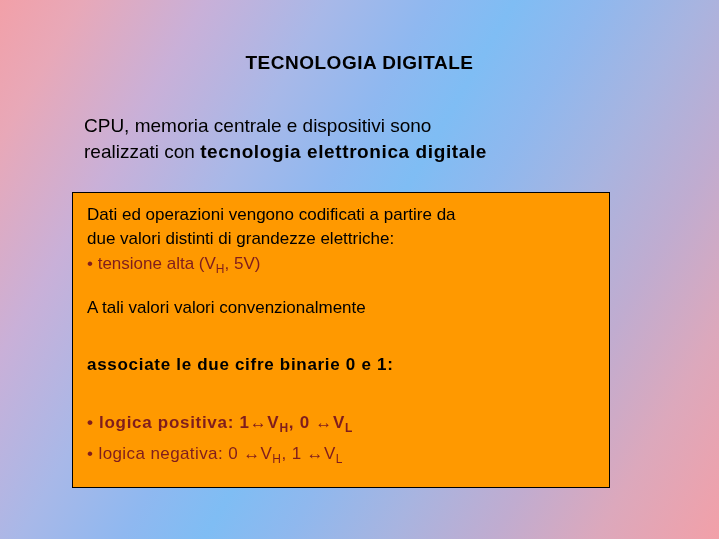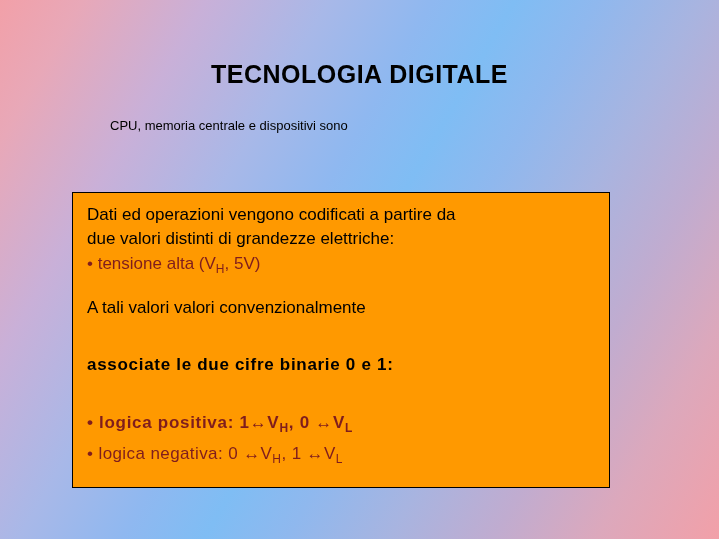--- a/index.html
+++ b/index.html
@@ -26,34 +26,34 @@
         #8fb8ee 58%,
         #a8b4e0 68%,
         #c0acd0 78%,
         #dca8bc 88%,
         #f2a0a8 100%);
     box-sizing: border-box;
   }
   #title {
     position: absolute;
     left: 0;
-    top: 60px;
+    top: 52px;
     width: 719px;
     text-align: center;
-    font-size: 25px;
+    font-size: 19px;
     font-weight: bold;
     letter-spacing: 0.5px;
     color: #000000;
   }
   #intro {
     position: absolute;
-    left: 110px;
+    left: 84px;
     top: 114px;
     width: 560px;
-    font-size: 13px;
+    font-size: 19px;
     color: #000000;
     line-height: 24px;
   }
   #intro .line2 {
     margin-top: 2px;
   }
   #intro .emph {
     font-weight: bold;
     letter-spacing: 0.6px;
   }
@@ -96,20 +96,21 @@
 </style>
 </head>
 <body>
 
 <div id="slide">
 
   <div id="title">TECNOLOGIA DIGITALE</div>
 
   <div id="intro">
     <div class="line1">CPU, memoria centrale e dispositivi sono</div>
+    <div class="line2"><span>realizzati con </span><span class="emph">tecnologia elettronica digitale</span></div>
   </div>
 
   <div id="box">
 
     <div class="p">Dati ed operazioni vengono codificati a partire da</div>
     <div class="p">due valori distinti di grandezze elettriche:</div>
 
     <div class="bullet">
       <span>•</span>
       <span>tensione alta (V</span><span class="sub">H</span><span>, 5V)</span>

